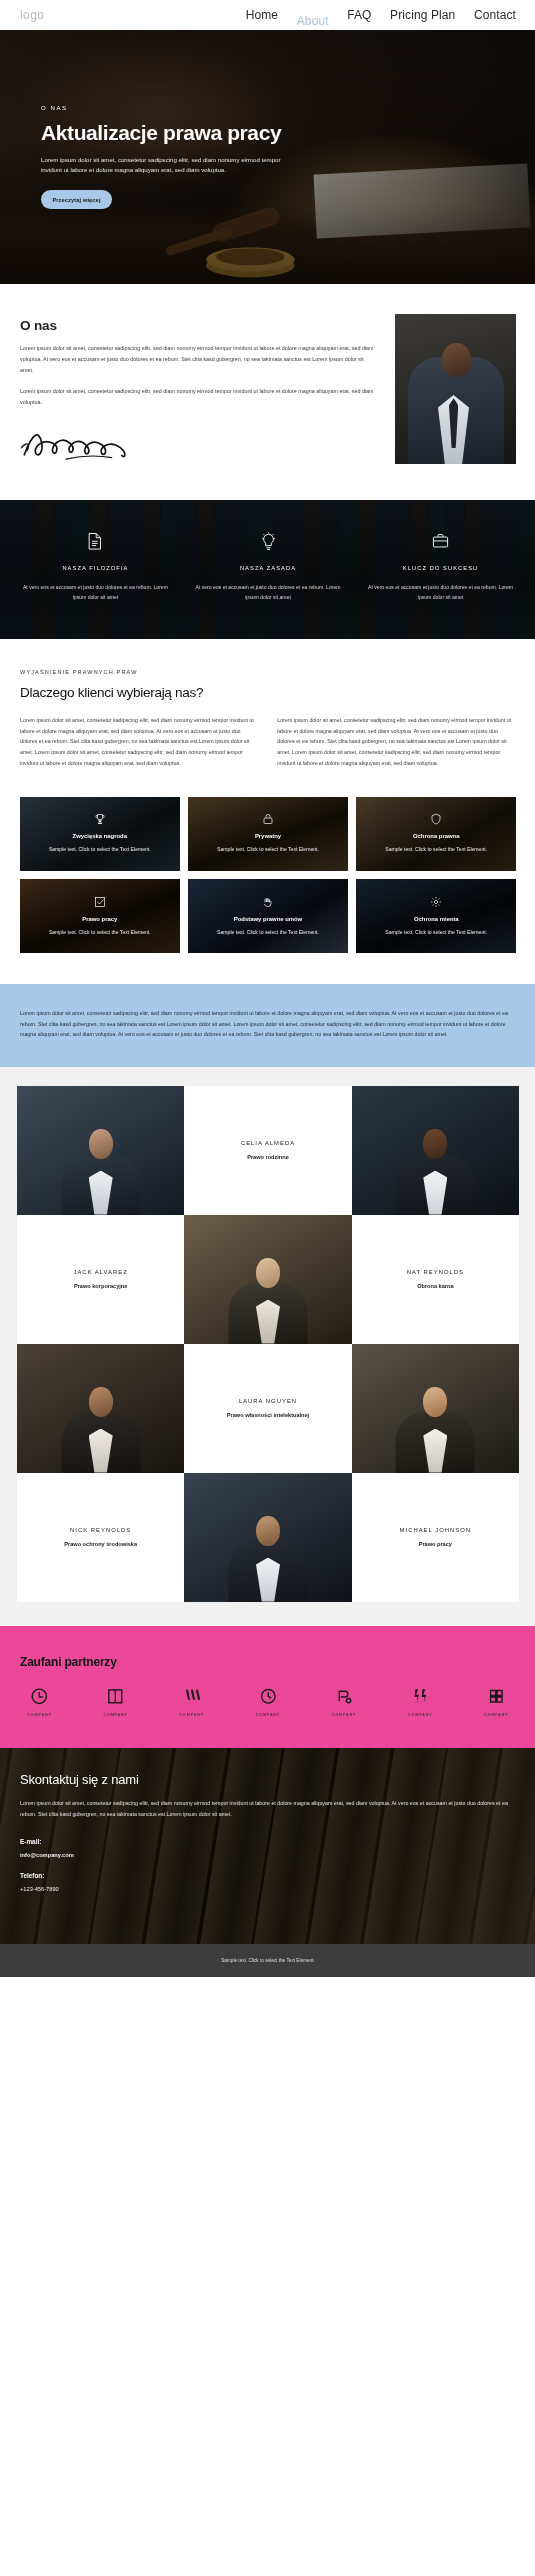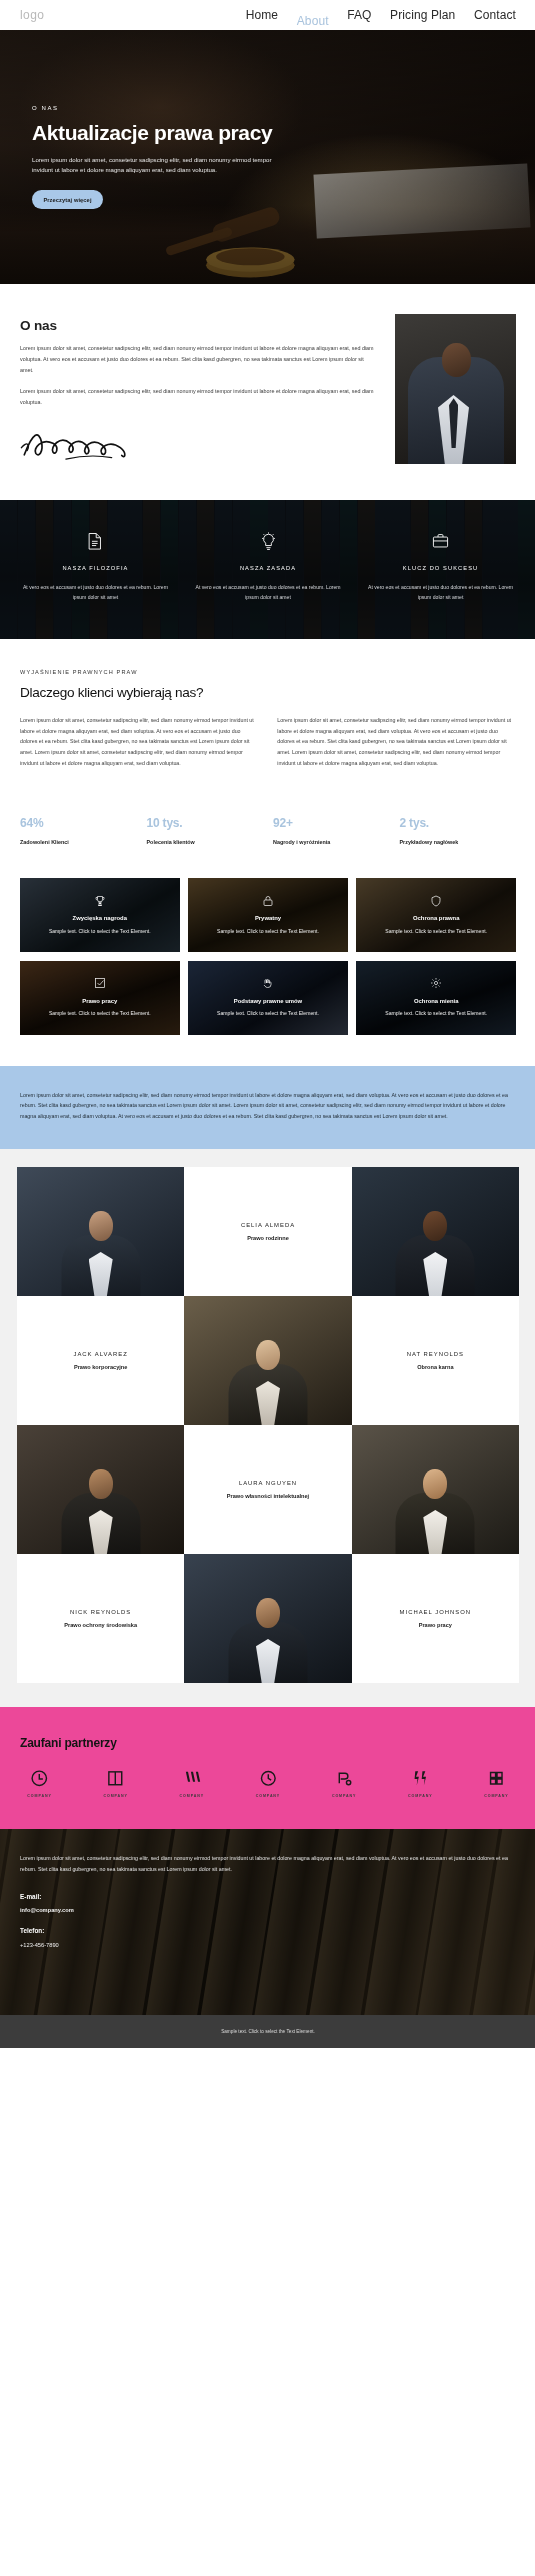--- a/index.html
+++ b/index.html
@@ -46,22 +46,22 @@
   .desk {
     position:absolute; left:0; right:0; bottom:0; height:79px;
     background: linear-gradient(to bottom, rgba(58,40,26,.0), rgba(49,33,22,.85) 35%, rgba(37,25,16,.95));
   }
   .papers{
     position:absolute; right:7.1px; bottom:51px; width:214px; height:64px;
     background: linear-gradient(120deg, rgba(226,222,214,.82), rgba(150,146,140,.35));
     transform: rotate(-3deg); filter: blur(0.3px);
   }
   .hero-inner {
-    position: relative; padding: 0 32px; z-index: 5;
-    height: 100%; display: flex; flex-direction: column; justify-content: center;
+    position: relative; padding: 0 4px; z-index: 5;
+    height: 100%; display: flex; flex-direction: column; justify-content: center; margin-left: 37px;
   }
   .eyebrow { color: #ffffff; font-size: 6px; letter-spacing: 1.6px; margin-bottom: 10px; }
   .hero-title {
     color: #fff; font-size: 21px; font-weight: 700; letter-spacing: -0.4px; margin-bottom: 10px;
   }
   .hero-sub { color: #e7e7e7; font-size: 6.1px; line-height: 1.75; max-width: 243px; margin-bottom: 14.3px;}
   .btn-primary {
     display:inline-block; background: #a9c8e8; color:#1a1a1a; font-size: 5.7px; font-weight: 700;
     padding: 6.4px 11.4px; border-radius: 14.3px; border: none; letter-spacing:0.1px; width: max-content;
     cursor: pointer;
@@ -314,38 +314,20 @@
 
   <div class="why">
     <div class="why-eyebrow">WYJAŚNIENIE PRAWNYCH PRAW</div>
     <div class="why-h">Dlaczego klienci wybierają nas?</div>
     <div class="why-cols">
       <p>Lorem ipsum dolor sit amet, consetetur sadipscing elitr, sed diam nonumy eirmod tempor invidunt ut labore et dolore magna aliquyam erat, sed diam voluptua. At vero eos et accusam et justo duo dolores et ea rebum. Stet clita kasd gubergren, no sea takimata sanctus est Lorem ipsum dolor sit amet. Lorem ipsum dolor sit amet, consetetur sadipscing elitr, sed diam nonumy eirmod tempor invidunt ut labore et dolore magna aliquyam erat, sed diam voluptua.</p>
       <p>Lorem ipsum dolor sit amet, consetetur sadipscing elitr, sed diam nonumy eirmod tempor invidunt ut labore et dolore magna aliquyam erat, sed diam voluptua. At vero eos et accusam et justo duo dolores et ea rebum. Stet clita kasd gubergren, no sea takimata sanctus est Lorem ipsum dolor sit amet. Lorem ipsum dolor sit amet, consetetur sadipscing elitr, sed diam nonumy eirmod tempor invidunt ut labore et dolore magna aliquyam erat, sed diam voluptua.</p>
     </div>
   </div>
 
-  <div class="stats">
-    <div class="stat">
-      <div class="stat-n">64%</div>
-      <div class="stat-l">Zadowoleni Klienci</div>
-    </div>
-    <div class="stat">
-      <div class="stat-n">10 tys.</div>
-      <div class="stat-l">Polecenia klientów</div>
-    </div>
-    <div class="stat">
-      <div class="stat-n">92+</div>
-      <div class="stat-l">Nagrody i wyróżnienia</div>
-    </div>
-    <div class="stat">
-      <div class="stat-n">2 tys.</div>
-      <div class="stat-l">Przykładowy nagłówek</div>
-    </div>
-  </div>
 
   <div class="cards">
 
     <div class="card c1">
       <div class="card-bg"></div>
       <div class="card-ico">
         <svg viewBox="0 0 24 24" fill="none" stroke="#fff" stroke-width="1.4">
           <path d="M7 3h10v6a5 5 0 0 1-10 0z"></path>
             <path d="M7 5H4v2a3 3 0 0 0 3 3M17 5h3v2a3 3 0 0 1-3 3"></path>
           <path d="M10 14h4v3h-4zM8 21h8M10 17h4v4h-4z"></path>
@@ -561,20 +543,21 @@
           <i></i>
           <i></i>
           <i></i>
           <i></i>
           <i></i>
           <i></i>
           <i></i>
       </div>
     </div>
     <div class="contact-inner">
+      <div class="contact-h">Skontaktuj się z nami</div>
       <div class="contact-p">Lorem ipsum dolor sit amet, consetetur sadipscing elitr, sed diam nonumy eirmod tempor invidunt ut labore et dolore magna aliquyam erat, sed diam voluptua. At vero eos et accusam et justo duo dolores et ea rebum. Stet clita kasd gubergren, no sea takimata sanctus est Lorem ipsum dolor sit amet.</div>
       <div class="c-lbl">E-mail:</div>
       <div class="c-val">info@company.com</div>
       <div class="c-lbl">Telefon:</div>
       <div class="c-val light">+123-456-7890</div>
     </div>
   </div>
 
   <div class="footer">
     <span>Sample text. Click to select the Text Element.</span>

